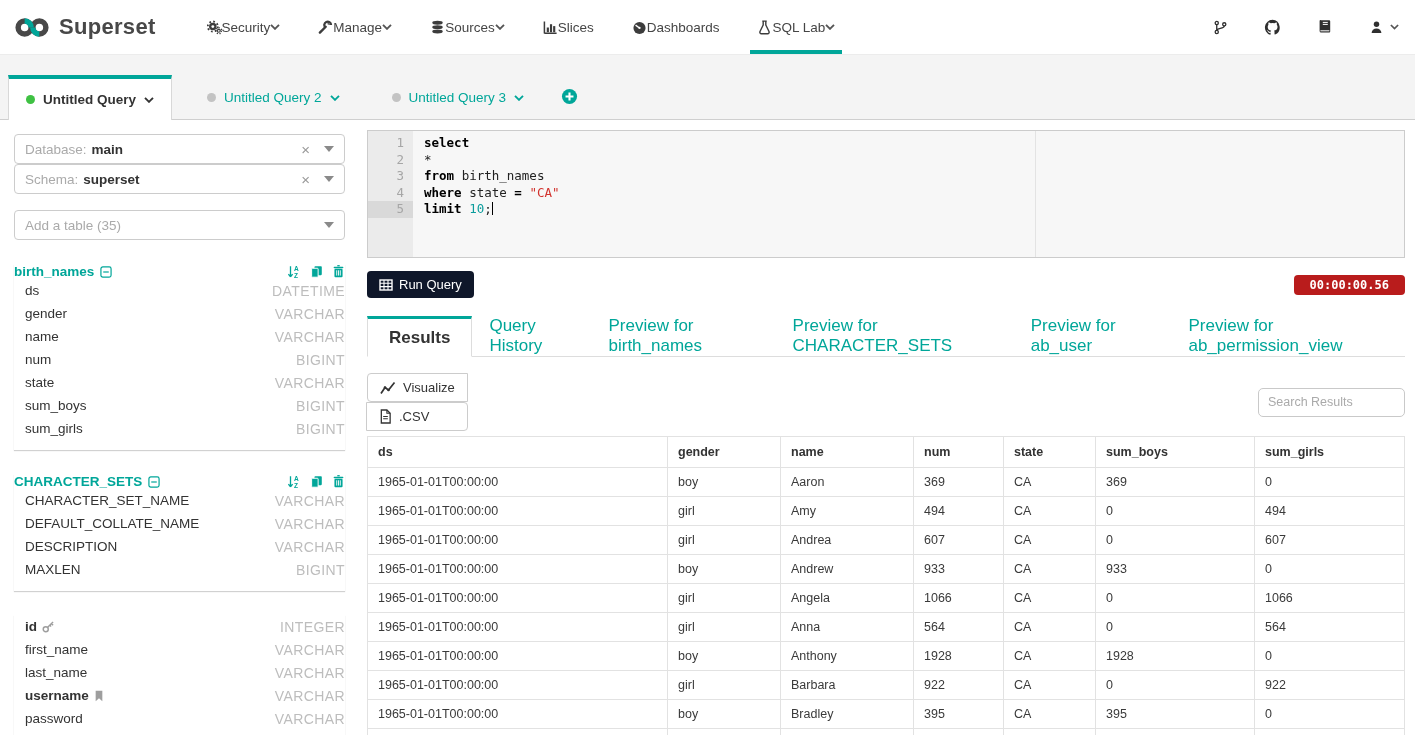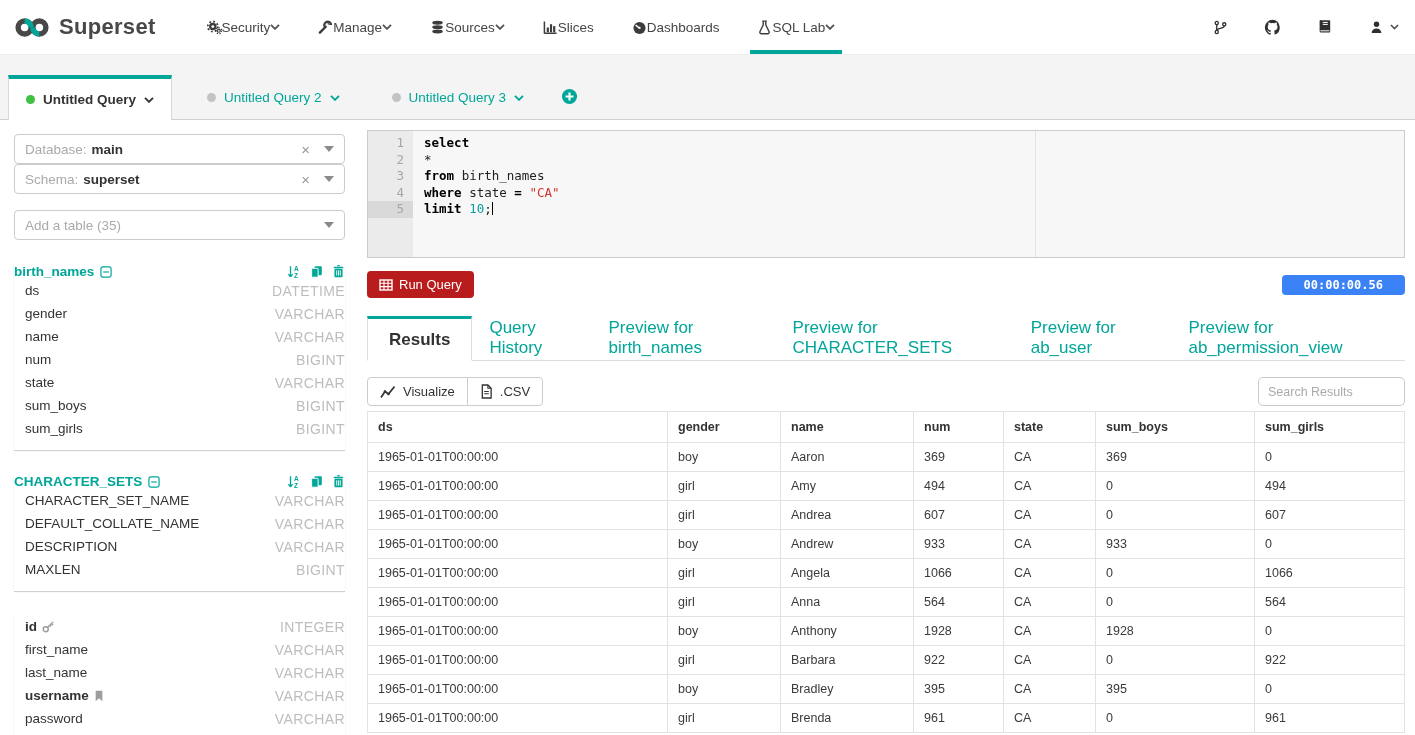--- a/index.html
+++ b/index.html
@@ -72,33 +72,33 @@
   .gutter .gcell.active-line { background:#d9d9d9; margin-right:-9px; padding-right:9px; }
   .code { flex:1; padding:4px 0 0 11px; position:relative; color:#111; }
   .print-margin { position:absolute; top:0; bottom:0; left:622px; width:1px; background:#e3e3e3; }
   .tok-k { font-weight:bold; color:#000; }
   .tok-p { color:#222; }
   .tok-s { color:#d index14; color:#d2322d; }
   .tok-n { color:#0a9c9c; }
   .cursor { display:inline-block; width:1.5px; height:13px; background:#000; vertical-align:-2px; }
 
   .run-row { display:flex; align-items:center; margin-top:13px; }
-  .btn-run { background:#b91c1c; color:#fff; border:none; border-radius:4px; font-size:13px;
+  .btn-run { background:#0f172a; color:#fff; border:none; border-radius:4px; font-size:13px;
     padding:6px 12px; display:flex; align-items:center; gap:6px; cursor:pointer;
     font-family:"Liberation Sans", sans-serif; }
-  .timer { margin-left:auto; background:#3b82f6; color:#fff; font-weight:bold; font-size:12px;
-    padding:3px 22px; border-radius:4px; font-family:"DejaVu Sans Mono", monospace; }
+  .timer { margin-left:auto; background:#b91c1c; color:#fff; font-weight:bold; font-size:12px;
+    padding:3px 16px; border-radius:4px; font-family:"DejaVu Sans Mono", monospace; }
 
   .rtabs { display:flex; margin-top:18px; border-bottom:1px solid #ddd; height:45px; align-items:stretch; }
   .rtab { display:flex; align-items:center; padding:0 17px; font-size:17px; color:#00a699; cursor:pointer; }
   .rtab.active { background:#fff; color:#333; font-weight:bold; border:1px solid #ddd;
     border-top:3px solid #00a699; border-bottom:1px solid #fff; margin-bottom:-1px; padding:0 21px; }
 
   .toolbar { display:flex; align-items:center; margin-top:16px; }
-  .btn-group { display:flex; }
+  .btn-group { display:flex;flex-direction:column; }
   .btn { background:#fff; border:1px solid #ccc; color:#333; font-size:13px; padding:6px 12px;
     display:flex; align-items:center; gap:7px; cursor:pointer; font-family:"Liberation Sans", sans-serif; }
   .btn:first-child { border-radius:4px 0 0 4px; }
   .btn + .btn { margin-left:-1px; border-radius:0 4px 4px 0; }
   .search-input { margin-left:auto; width:147px; height:29px; border:1px solid #c9c9c9;
     border-radius:5px; padding:0 9px; font-size:12.5px; font-family:"Liberation Sans", sans-serif; color:#333; }
   .search-input::placeholder { color:#aaa; }
 
   .results-table { margin-top:5px; border-collapse:collapse; width:100%; font-size:12.5px; table-layout:fixed; }
   .results-table th, .results-table td { border:1px solid #e2e2e2; padding:7px 10px; text-align:left;

